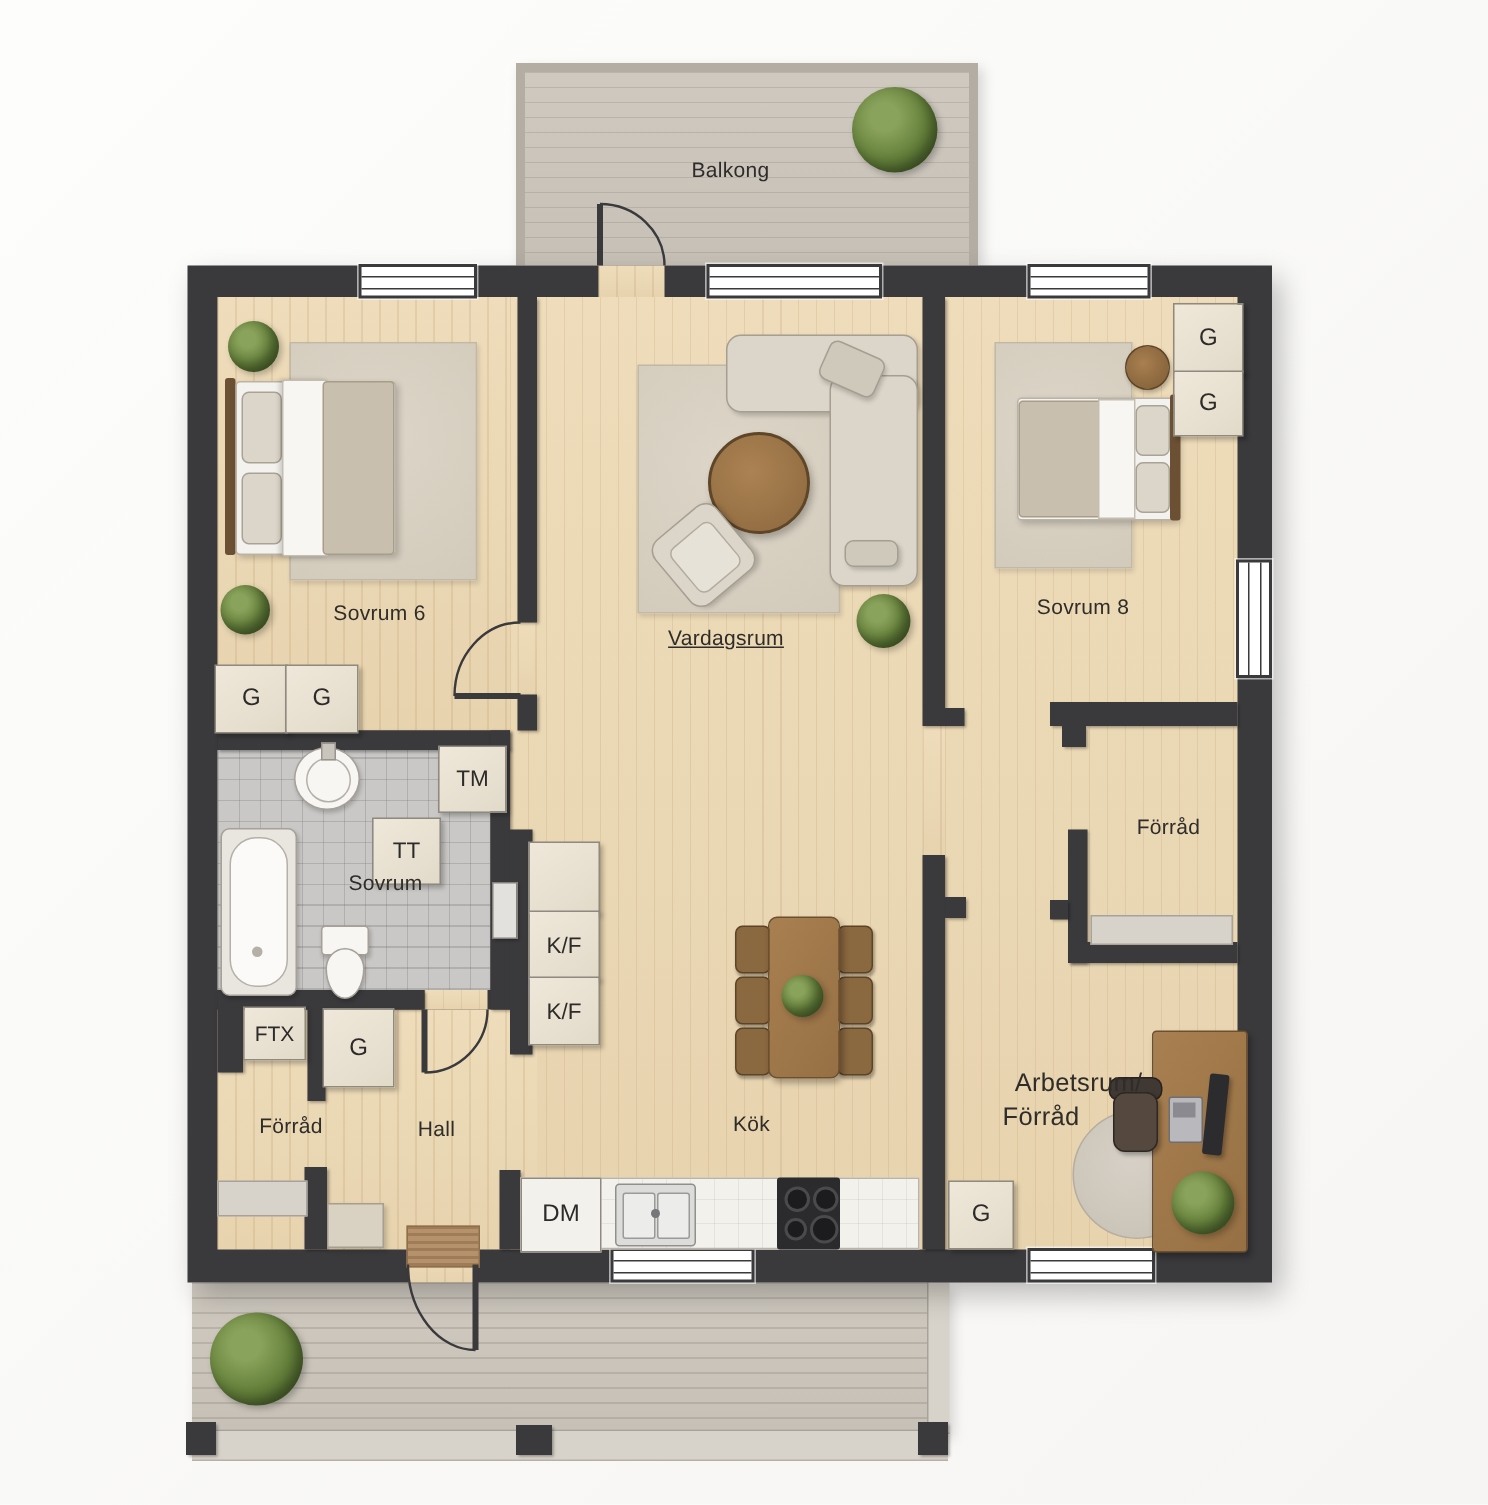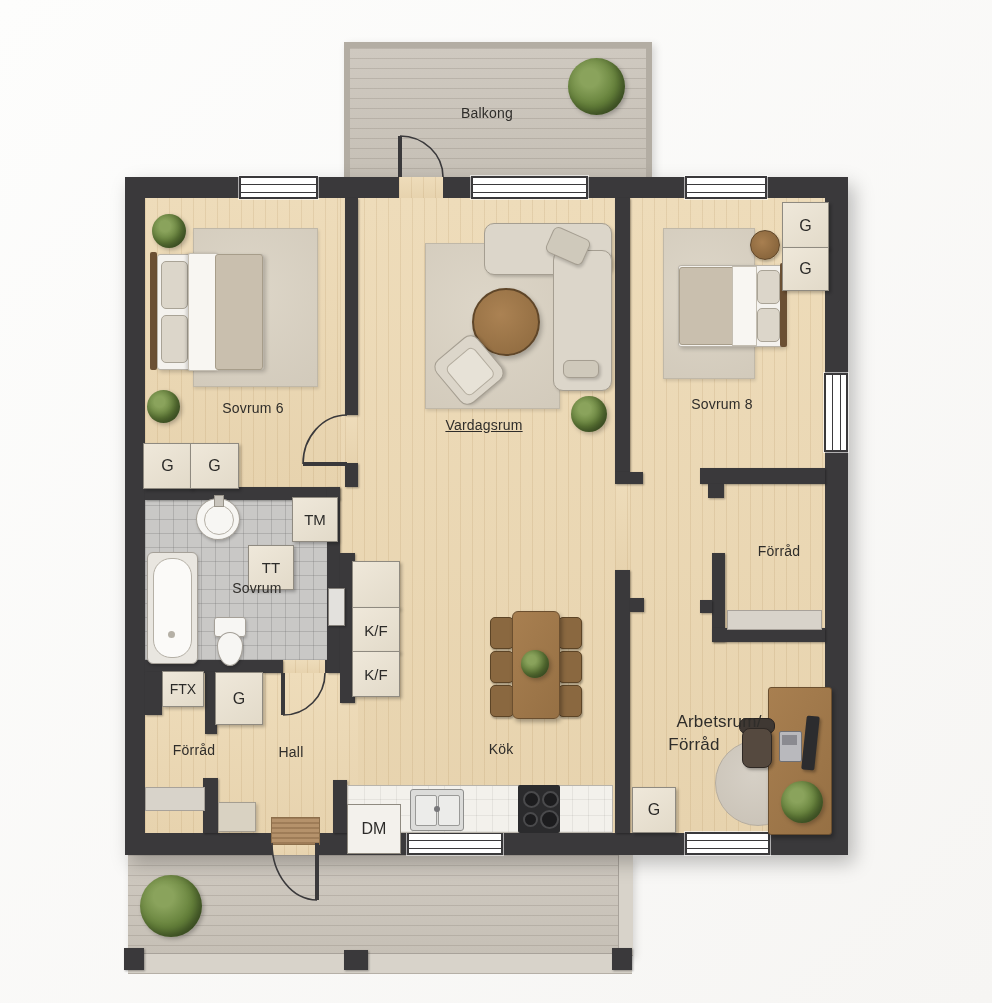--- a/index.html
+++ b/index.html
@@ -203,21 +203,21 @@
     <div class="dkwood" style="left:0;top:75px;width:22px;height:30px;"></div>
     <div class="dkwood" style="left:68px;top:7px;width:22px;height:30px;"></div>
     <div class="dkwood" style="left:68px;top:41px;width:22px;height:30px;"></div>
     <div class="dkwood" style="left:68px;top:75px;width:22px;height:30px;"></div>
     <div class="woodf" style="left:22px;top:1px;width:46px;height:106px;border-radius:6px;"></div>
     <div class="plant" style="left:31px;top:40px;width:28px;height:28px;"></div>
   </div>
   <div class="lbl" style="left:501px;top:749px;">Kök</div>
 
   <div class="abs" style="left:347px;top:785px;width:266px;height:48px;background:repeating-linear-gradient(0deg,rgba(0,0,0,.06) 0 1px,transparent 1px 16px),repeating-linear-gradient(90deg,rgba(0,0,0,.06) 0 1px,transparent 1px 16px),#f3f1ec;border:1px solid #b9b4ab;box-sizing:border-box;"></div>
-  <div class="cab" style="left:347px;top:785px;width:52px;height:48px;background:#f3f1ec;box-shadow:none;margin-top:19px;">
+  <div class="cab" style="left:347px;top:785px;width:52px;height:48px;background:#f3f1ec;box-shadow:none;">
       <span>DM</span>
     </div>
   <div class="abs" style="left:410px;top:789px;width:52px;height:40px;background:#dcdcda;border:1px solid #8f8f8d;border-radius:3px;">
     <div class="abs" style="left:4px;top:5px;width:20px;height:29px;background:#eceup;background:#ececea;border:1px solid #9a9a98;border-radius:2px;"></div>
     <div class="abs" style="left:27px;top:5px;width:20px;height:29px;background:#ececea;border:1px solid #9a9a98;border-radius:2px;"></div>
     <div class="abs" style="left:23px;top:16px;width:6px;height:6px;border-radius:50%;background:#77777a;"></div>
   </div>
   <div class="abs" style="left:518px;top:785px;width:42px;height:48px;background:#2b2b2d;border-radius:2px;">
     <div class="abs" style="left:5px;top:6px;width:13px;height:13px;border-radius:50%;background:#1c1c1e;border:2px solid #4a4a4c;"></div>
     <div class="abs" style="left:24px;top:6px;width:13px;height:13px;border-radius:50%;background:#1c1c1e;border:2px solid #4a4a4c;"></div>

